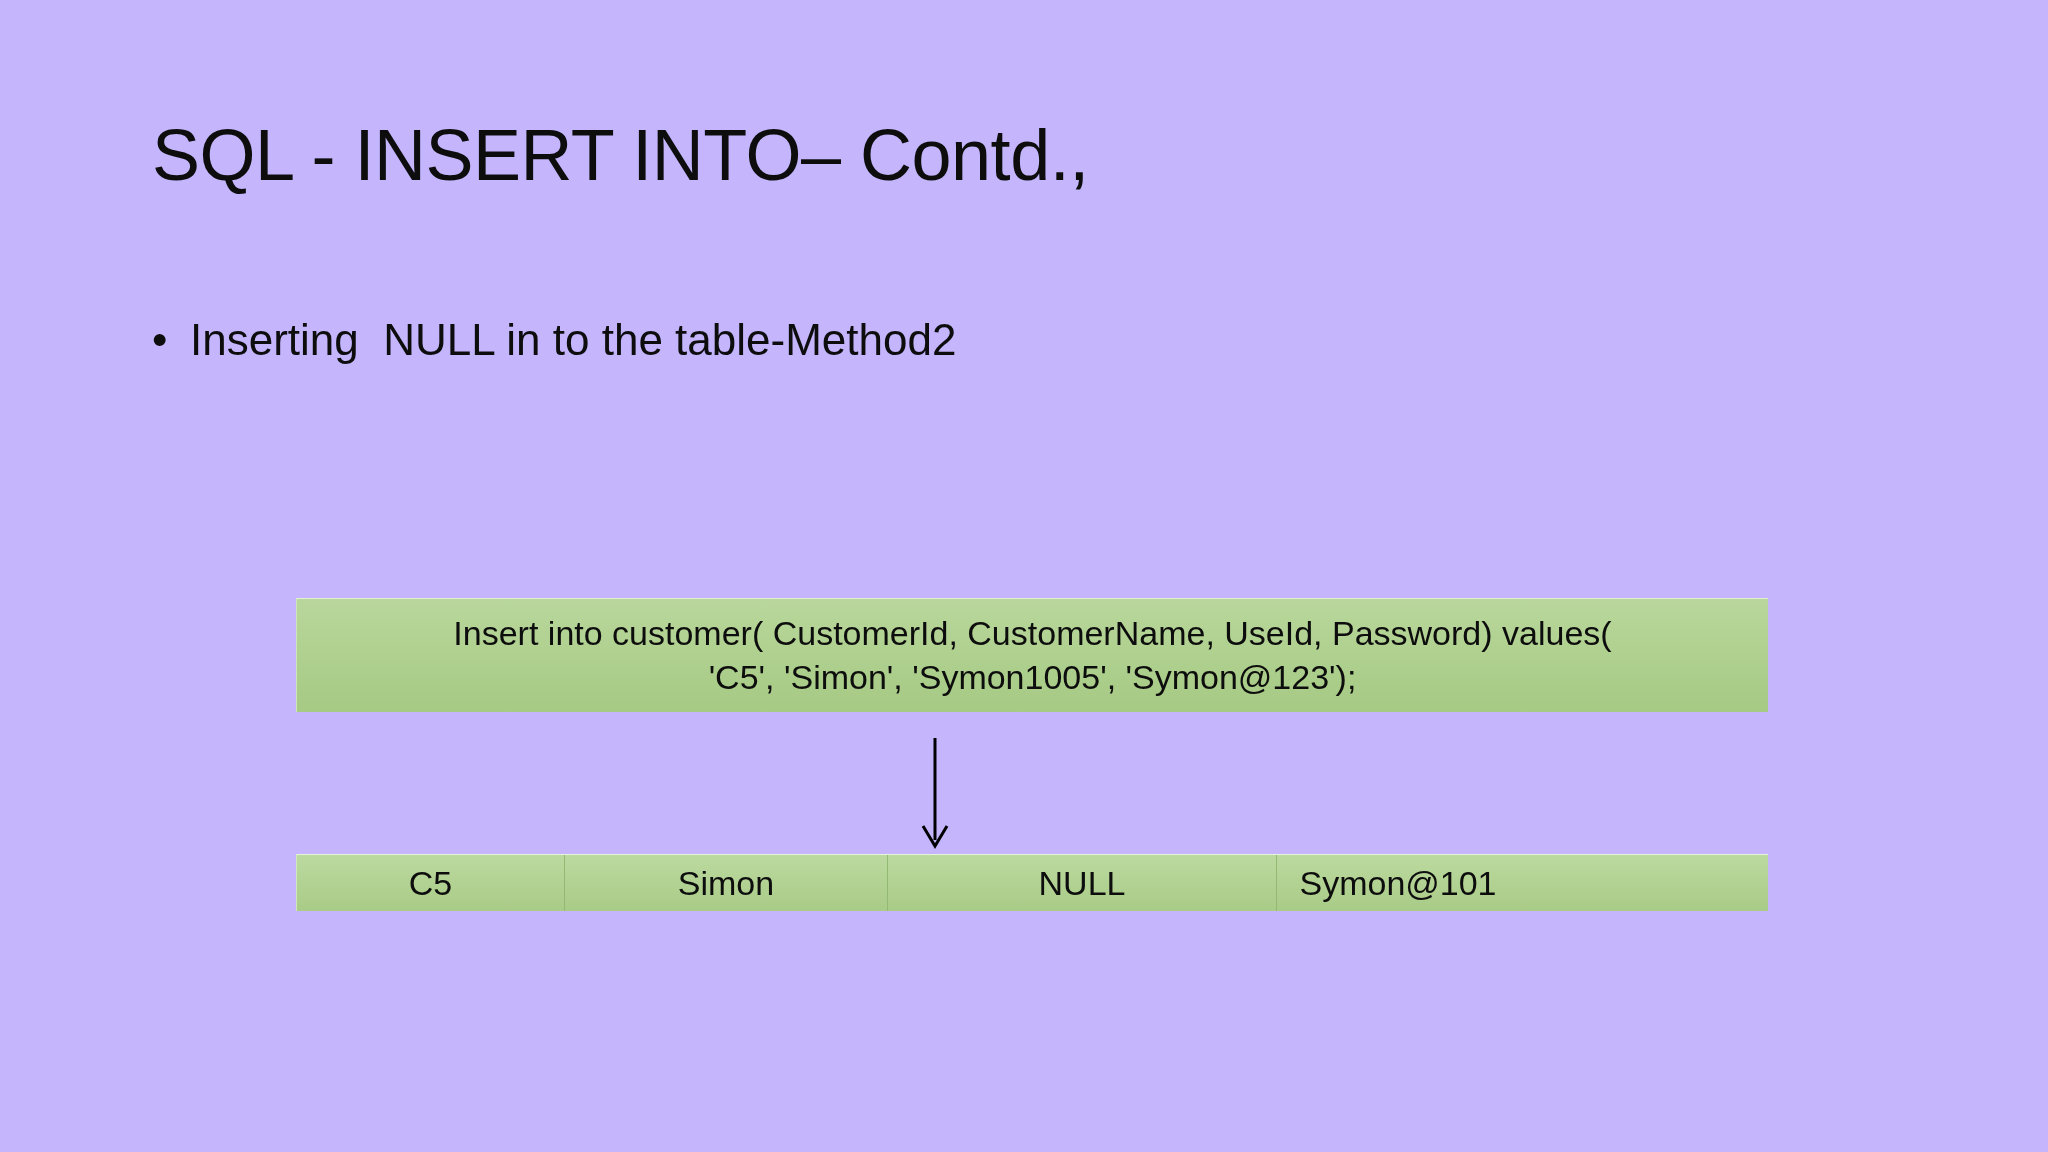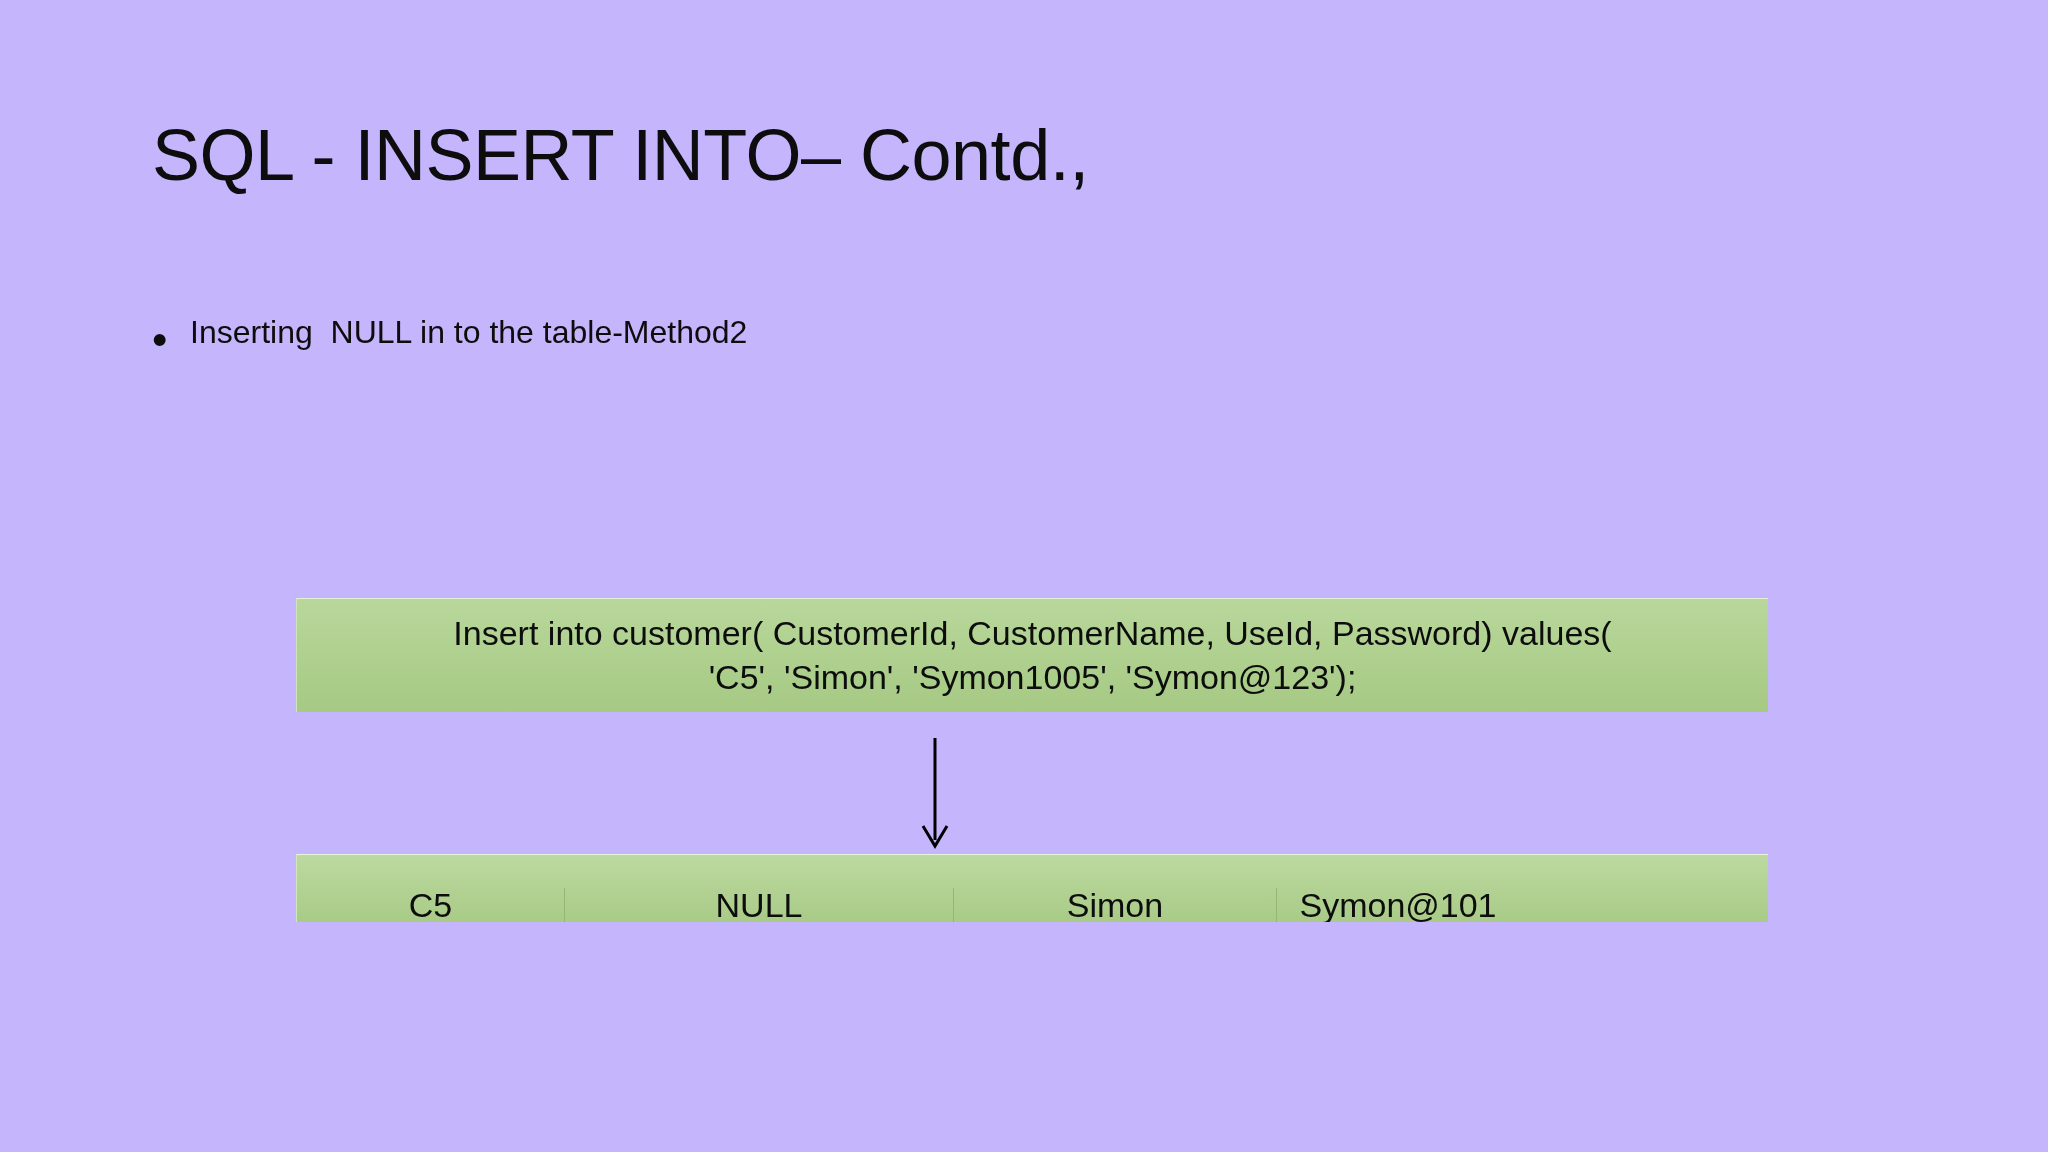--- a/index.html
+++ b/index.html
@@ -45,21 +45,21 @@
   }
   .bullet-dot {
     flex: 0 0 auto;
     width: 38px;
     font-size: 44px;
     line-height: 1.22;
     color: #0d0d0d;
   }
   .bullet-text {
     flex: 1 1 auto;
-    font-size: 32px;
+    font-size: 44px;
     line-height: 1.22;
     color: #0d0d0d;
     white-space: pre;
   }
 
   
   .sql-box {
     position: absolute;
     left: 296px;
     top: 598px;
@@ -89,26 +89,25 @@
     width: 60px;
     height: 112px;
   }
 
   
   .result-table {
     position: absolute;
     left: 296px;
     top: 854px;
     width: 1472px;
-    height: 68px;
+    height: 57px;
     display: flex;
     background: linear-gradient(180deg, #bcdaa0 0%, #b2d293 50%, #a9cb87 100%);
     border-top: 1px solid #e6f2d9;
     border-left: 1px solid #d2e6be;
-    align-items: flex-end;
   }
   .result-cell {
     display: flex;
     align-items: center;
     justify-content: center;
     font-size: 34px;
     line-height: 1;
     color: #0d0d0d;
     border-right: 1px solid #93b874;
     white-space: nowrap;
@@ -140,18 +139,18 @@
 
   <div class="flow-arrow">
     <svg width="60" height="112" viewBox="0 0 60 112" aria-hidden="true">
       <line x1="30" y1="0" x2="30" y2="102" stroke="#000000" stroke-width="3"></line>
       <polyline points="18,88 30,108 42,88" fill="none" stroke="#000000" stroke-width="3"></polyline>
     </svg>
   </div>
 
   <div class="result-table">
     <div class="result-cell c-id">C5</div>
+    <div class="result-cell c-name">Simon</div>
     <div class="result-cell c-user">NULL</div>
-    <div class="result-cell c-name">Simon</div>
     <div class="result-cell c-pwd">Symon@101</div>
   </div>
 
 </div>
 
 </body></html>

